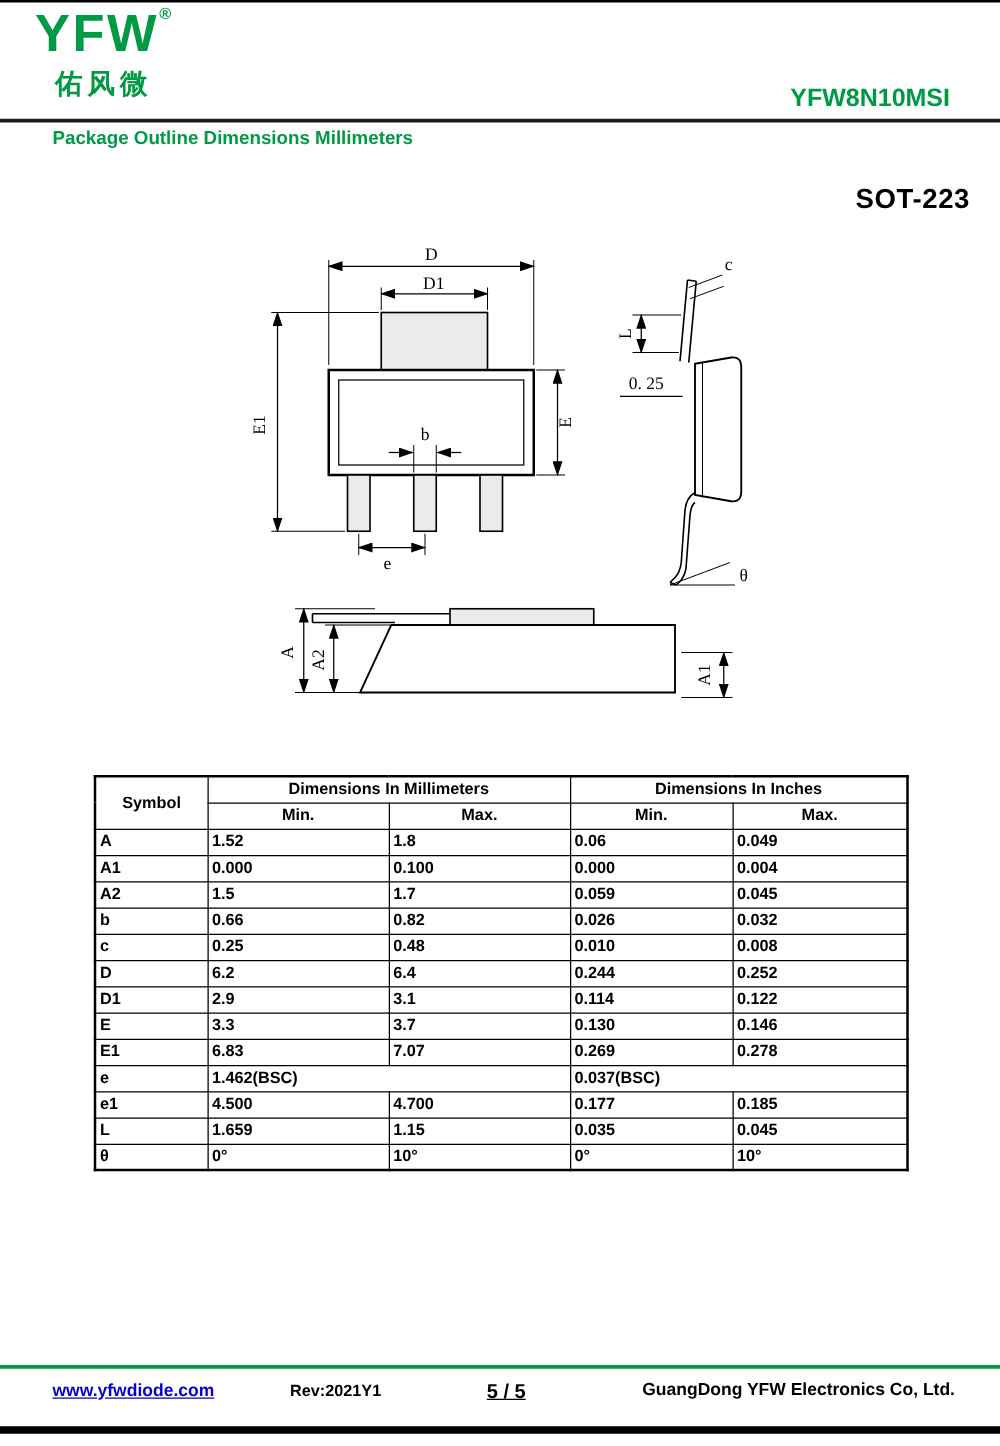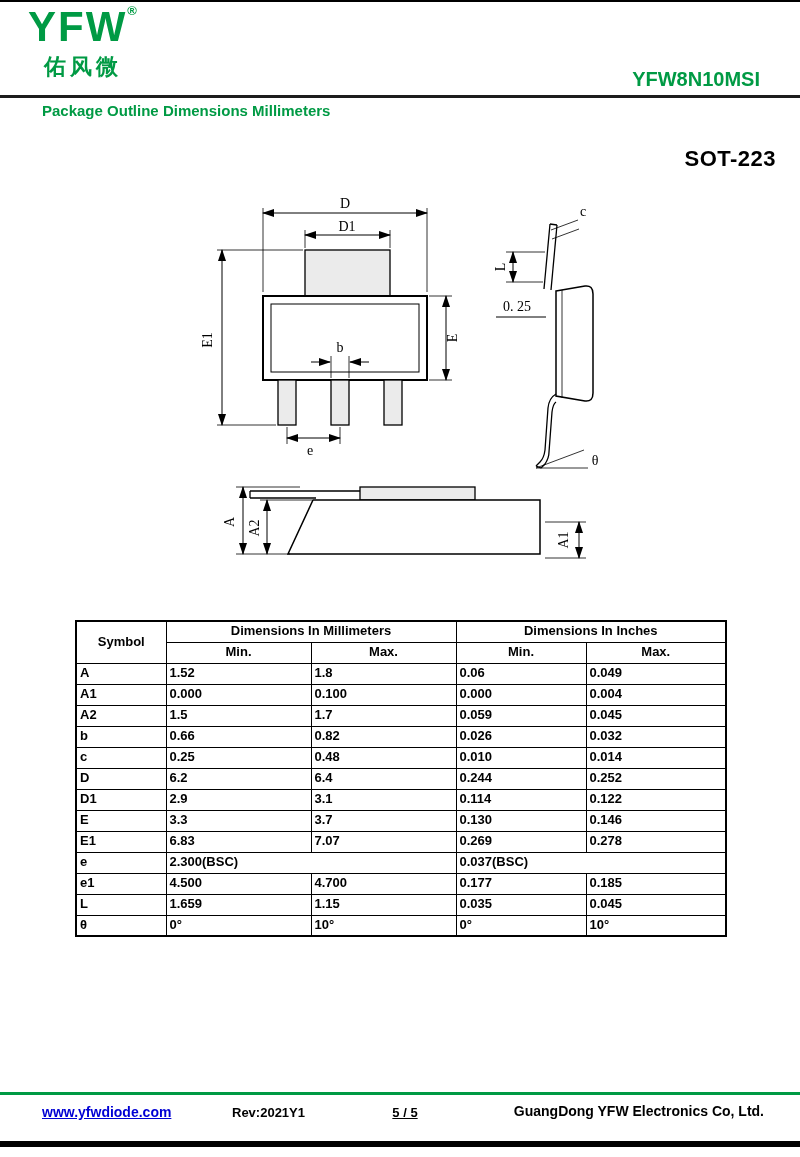--- a/index.html
+++ b/index.html
@@ -45,21 +45,21 @@
                font-size:13px; font-weight:700; table-layout:fixed; }
   .dim-table th, .dim-table td { border:1px solid #000; height:21px; padding:1px 3px; line-height:1.15; }
   .dim-table td.sym { font-weight:700; }
 
   
   .footer-rule { position:absolute; left:0; top:1092px; width:100%; height:3px; background:var(--green); }
   .footer-site { position:absolute; left:42px; top:1104px; font-size:14px; font-weight:700;
                  color:var(--link_blue); text-decoration:underline; cursor:pointer; }
   .footer-rev  { position:absolute; left:232px; top:1105px; font-size:13px; font-weight:700; }
   .footer-page { position:absolute; left:360px; top:1105px; width:90px; text-align:center;
-                 font-size:13px; font-weight:700;text-decoration:underline; }
+                 font-size:16px; font-weight:700;text-decoration:underline; }
   .footer-company { position:absolute; right:36px; top:1103px; font-size:14px; font-weight:700; }
 </style>
 </head>
 <body>
 
 <div class="page">
 
   <div class="edge-top"></div>
 
   <div class="logo"><span>YFW</span><span class="reg">®</span></div>
@@ -221,21 +221,21 @@
           <td>0.66</td>
           <td>0.82</td>
           <td>0.026</td>
           <td>0.032</td>
         </tr>
         <tr>
           <td class="sym">c</td>
           <td>0.25</td>
           <td>0.48</td>
           <td>0.010</td>
-          <td>0.014</td>
+          <td>0.008</td>
         </tr>
         <tr>
           <td class="sym">D</td>
           <td>6.2</td>
           <td>6.4</td>
           <td>0.244</td>
           <td>0.252</td>
         </tr>
         <tr>
           <td class="sym">D1</td>
@@ -253,21 +253,21 @@
         </tr>
         <tr>
           <td class="sym">E1</td>
           <td>6.83</td>
           <td>7.07</td>
           <td>0.269</td>
           <td>0.278</td>
         </tr>
         <tr>
           <td class="sym">e</td>
-          <td colspan="2">2.300(BSC)</td>
+          <td colspan="2">1.462(BSC)</td>
           <td colspan="2">0.037(BSC)</td>
         </tr>
         <tr>
           <td class="sym">e1</td>
           <td>4.500</td>
           <td>4.700</td>
           <td>0.177</td>
           <td>0.185</td>
         </tr>
         <tr>

